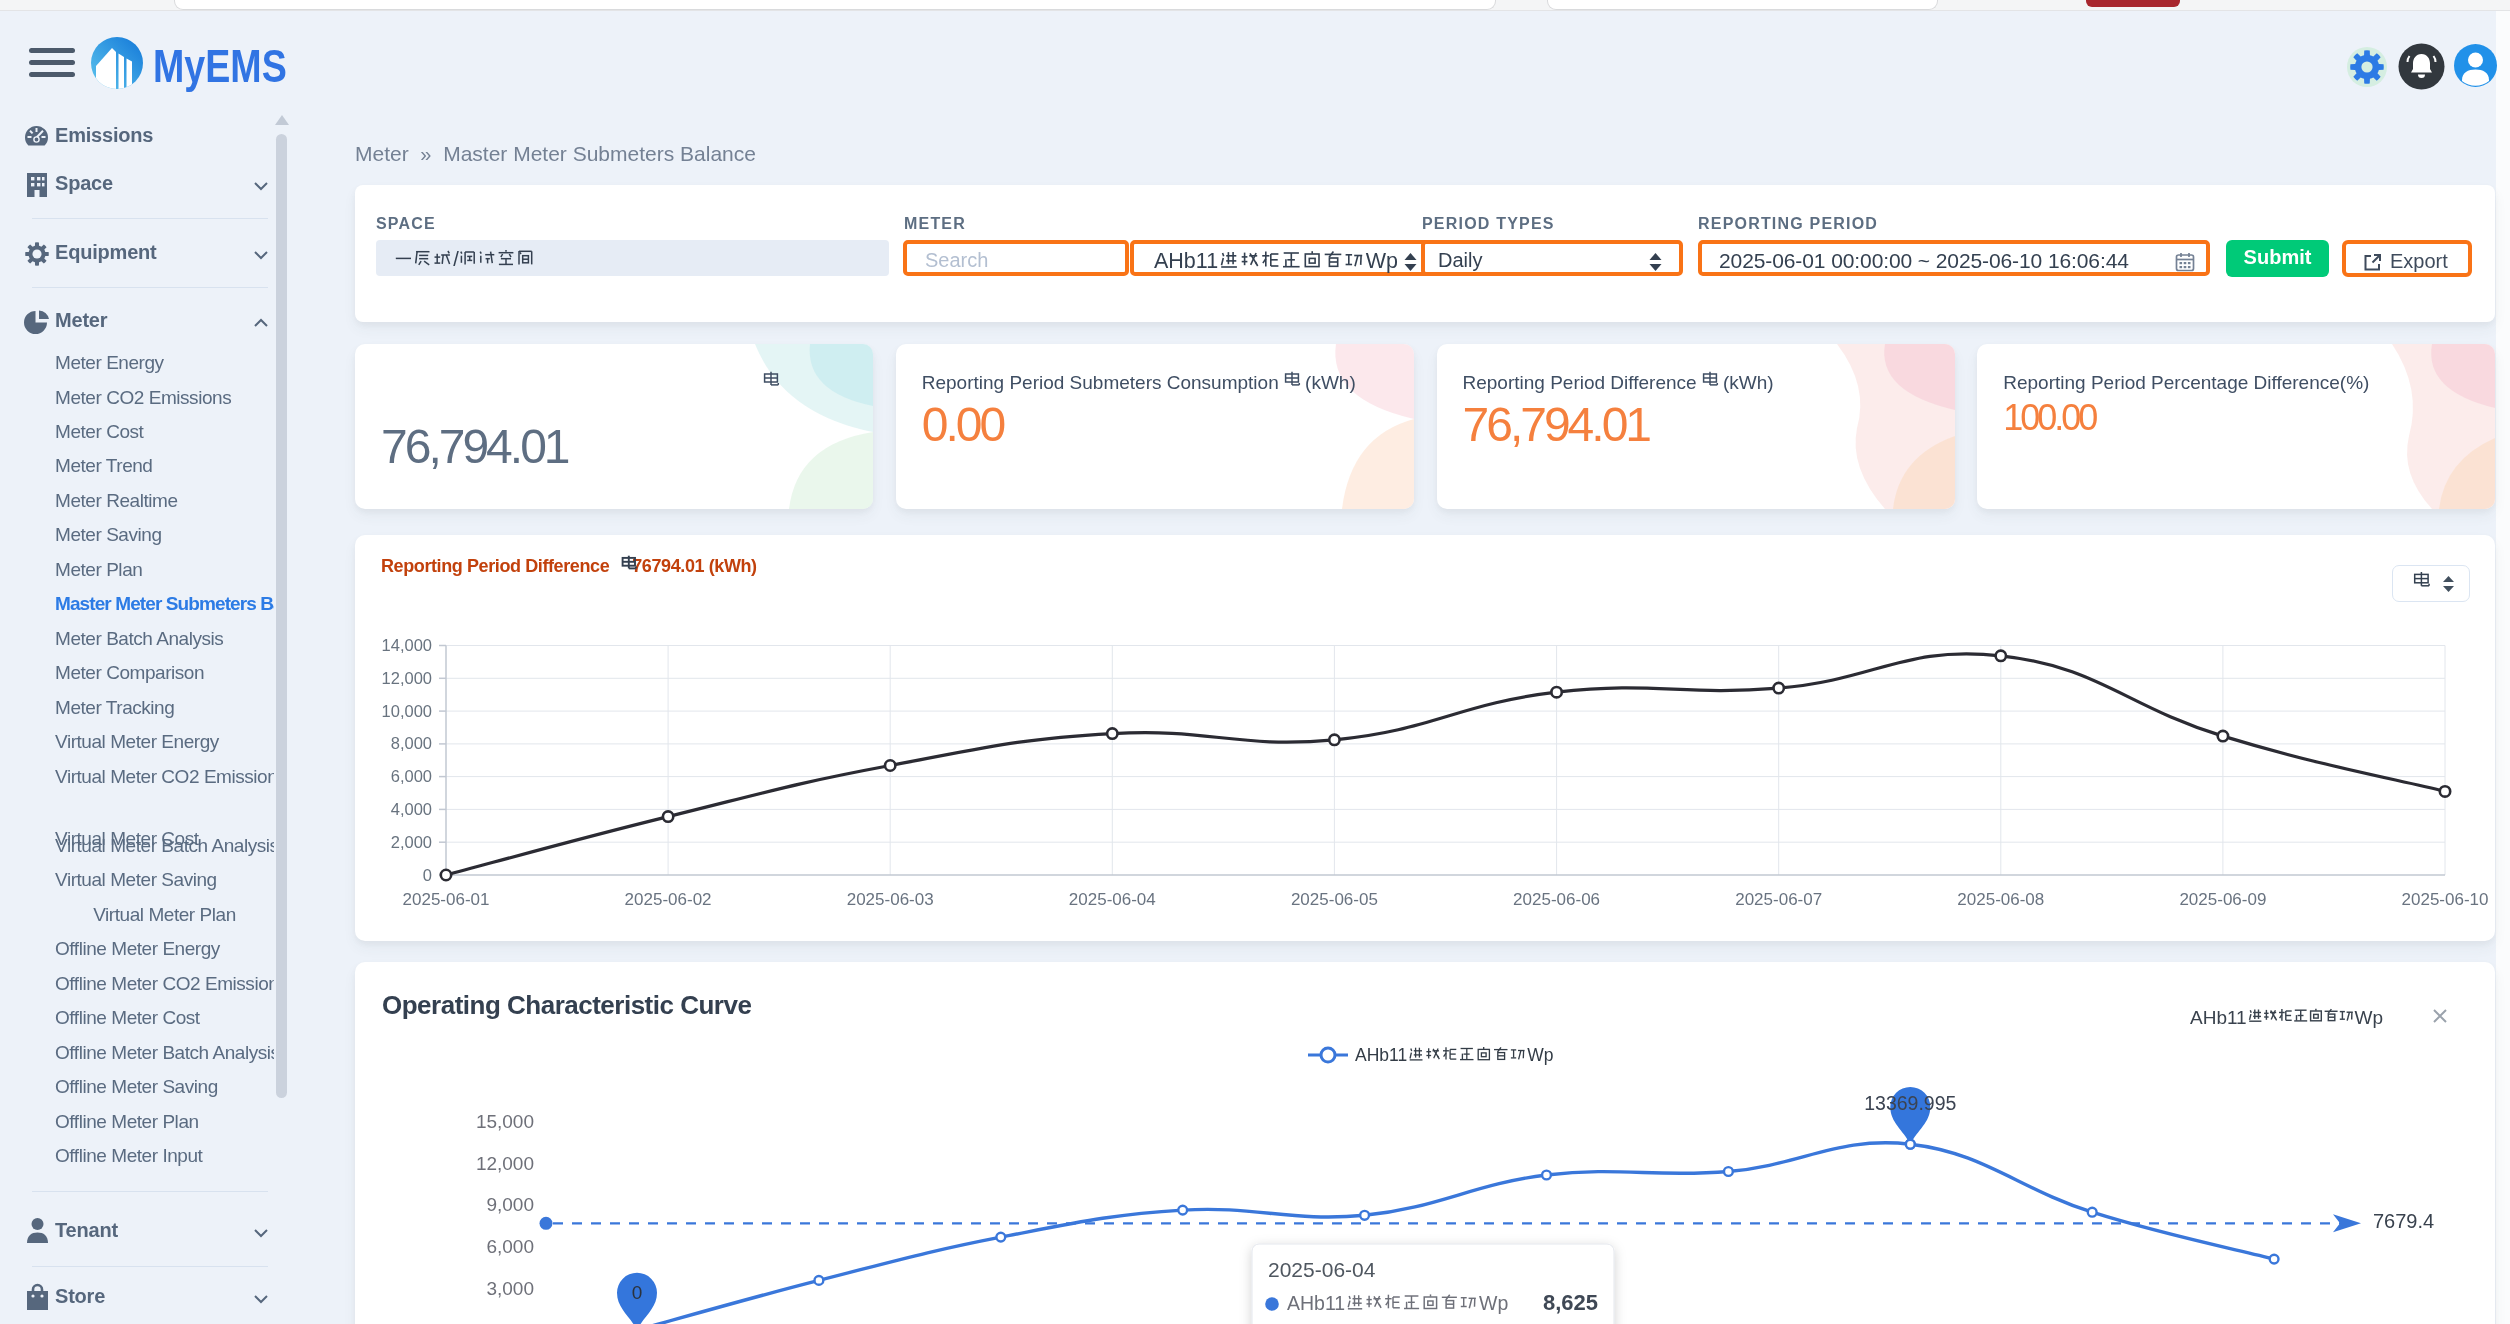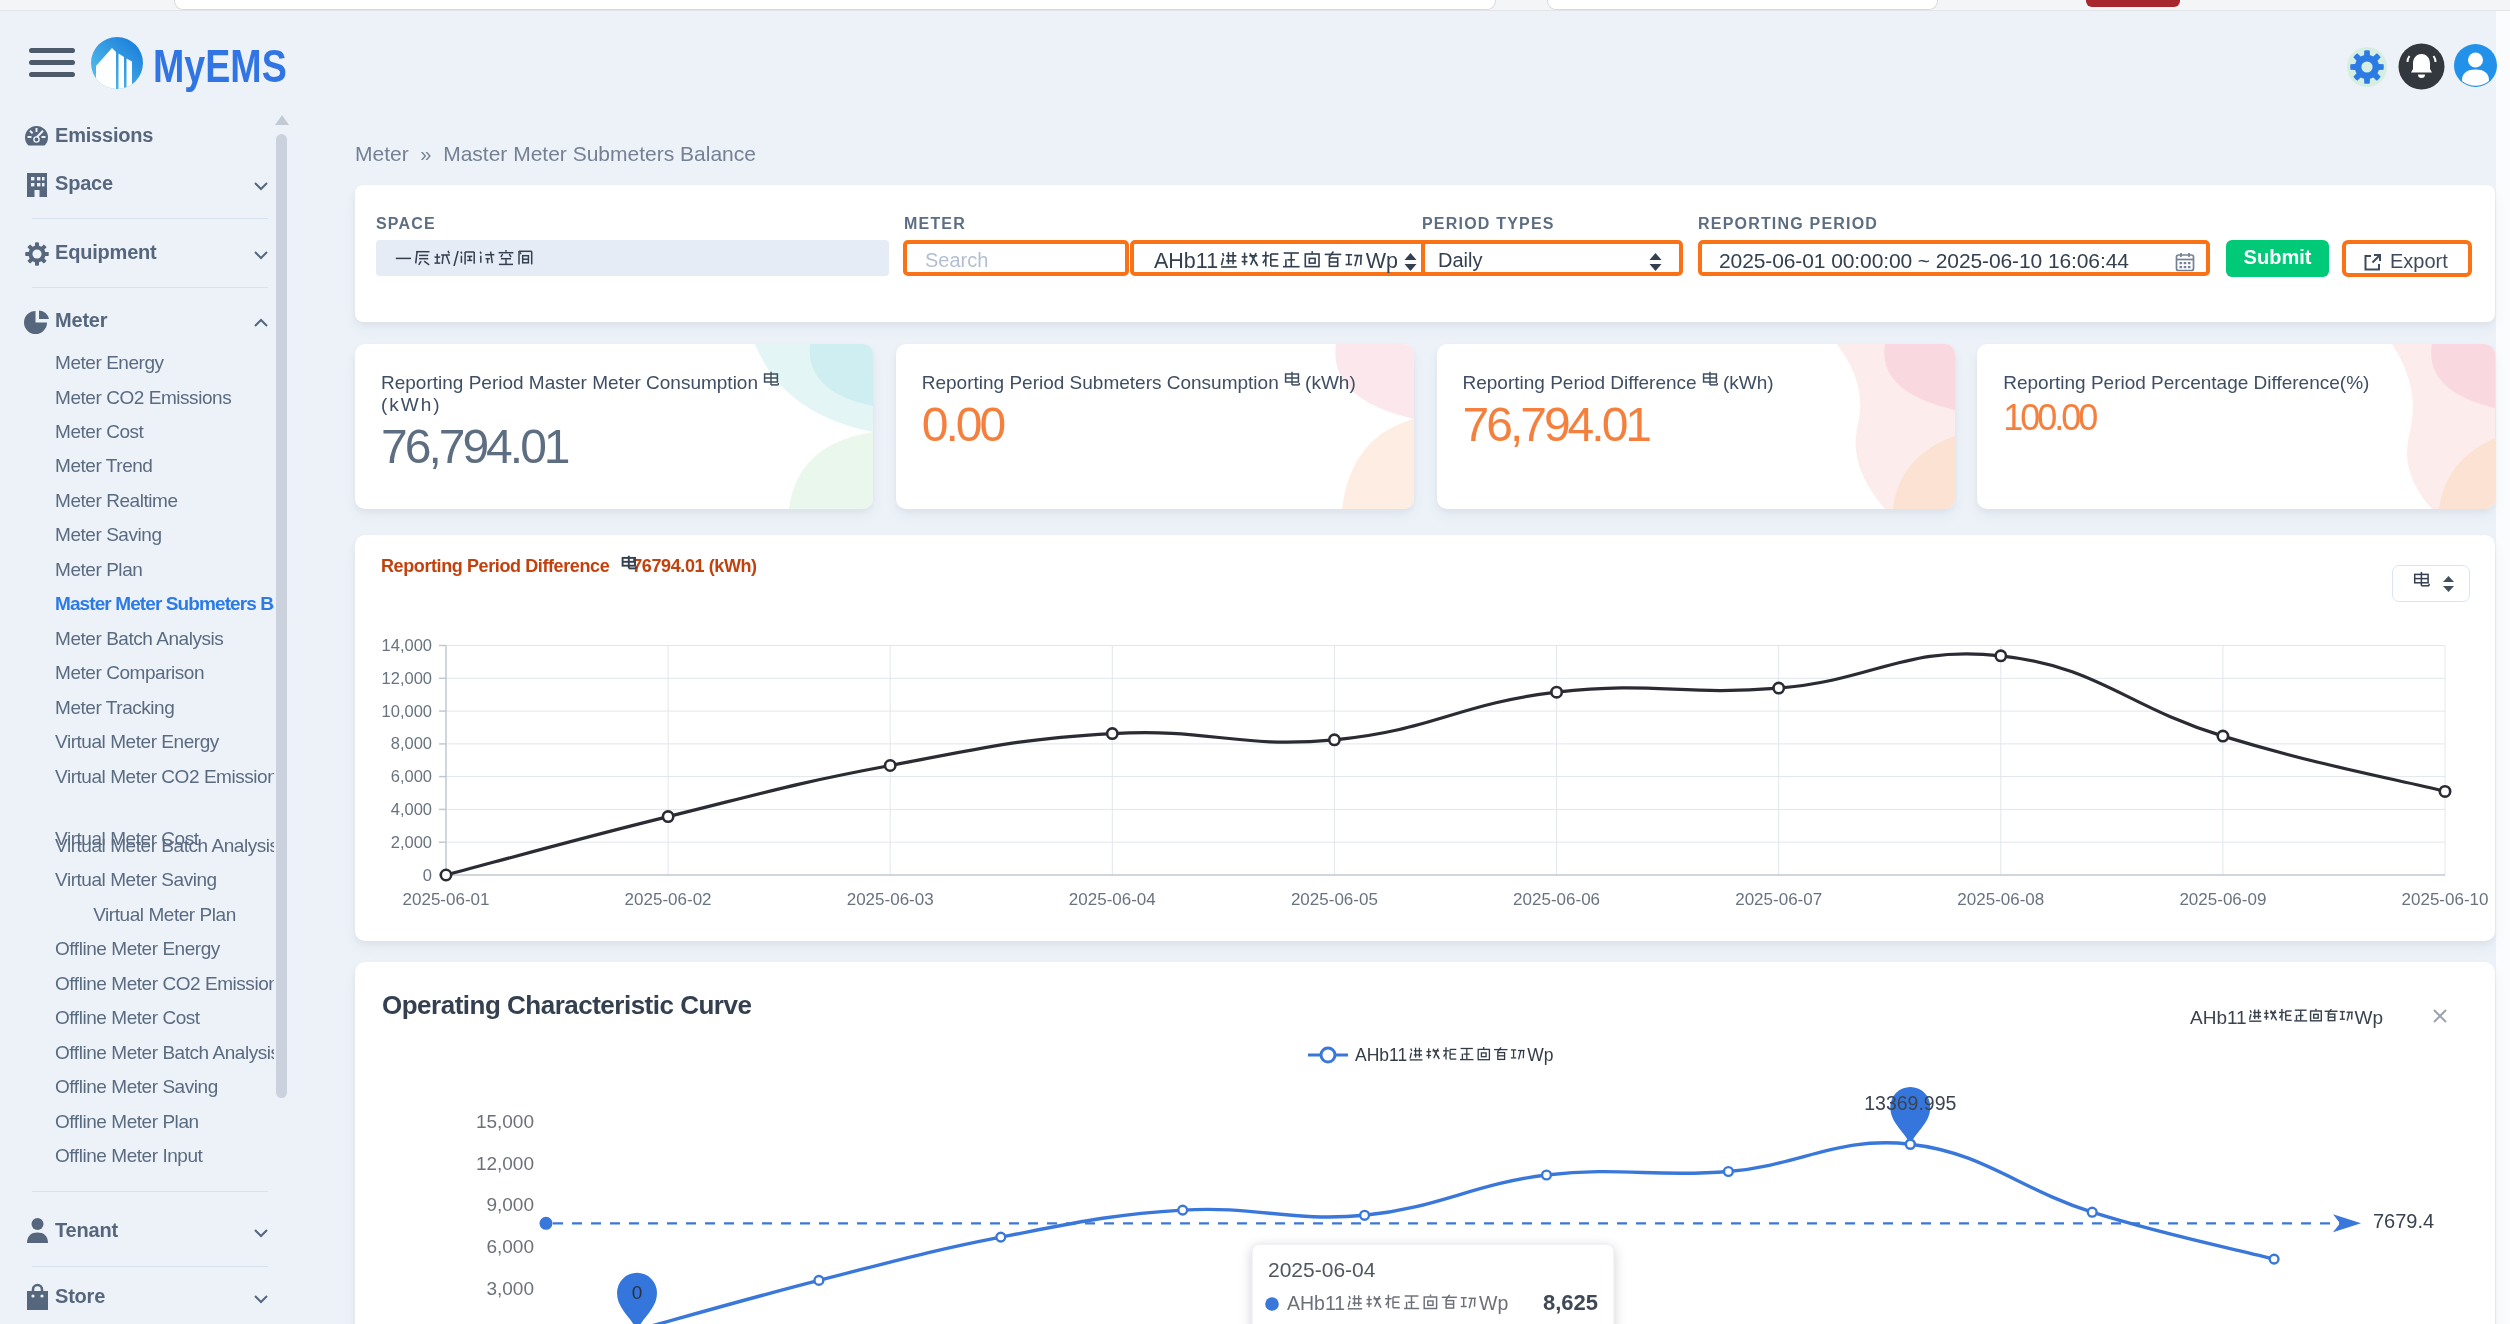--- a/index.html
+++ b/index.html
@@ -344,21 +344,20 @@
     <line x1="17" y1="2" x2="9.5" y2="9.5" stroke="#3f4b5c" stroke-width="2"></line>
   </svg>
 </div>
 
 <div class="card" style="left:355px;top:344px;width:518px;height:165px;overflow:hidden;">
   <svg width="518" height="165" viewBox="0 0 518 165">
     <path d="M400 0 Q428 70 518 88 L518 0 Z" fill="#d5f0f0" opacity="0.65"></path>
     <path d="M455 0 Q450 48 518 62 L518 0 Z" fill="#c2e9ef" opacity="0.6"></path>
     <path d="M518 88 Q442 100 434 165 L518 165 Z" fill="#dcf2e0" opacity="0.6"></path>
   </svg>
-  <div class="abs" style="left:26px;top:28px;font-size:19px;line-height:21.5px;color:#3f4e63;white-space:nowrap;">Reporting Period Master Meter Consumption&nbsp;&nbsp;&nbsp;&nbsp;&nbsp;<br><span style="letter-spacing:2px;">(kWh)</span></div>
   <div class="abs" style="left:26px;top:75px;font-size:48px;letter-spacing:-3px;color:#5e6e82;">76,794.01</div>
 </div>
 <div class="card" style="left:895.75px;top:344px;width:518px;height:165px;overflow:hidden;">
   <svg width="518" height="165" viewBox="0 0 518 165">
     <path d="M440 0 Q432 55 518 75 L518 0 Z" fill="#fbdce2" opacity="0.65"></path>
     <path d="M518 75 Q455 92 446 165 L518 165 Z" fill="#fde5d6" opacity="0.7"></path>
   </svg>
   <div class="abs" style="left:26px;top:28px;font-size:19px;line-height:21.5px;color:#3f4e63;white-space:nowrap;">Reporting Period Submeters Consumption&nbsp;&nbsp;&nbsp;&nbsp;&nbsp;(kWh)</div>
   <div class="abs" style="left:26px;top:53px;font-size:48px;letter-spacing:-3px;color:#f5803e;">0.00</div>
 </div>

